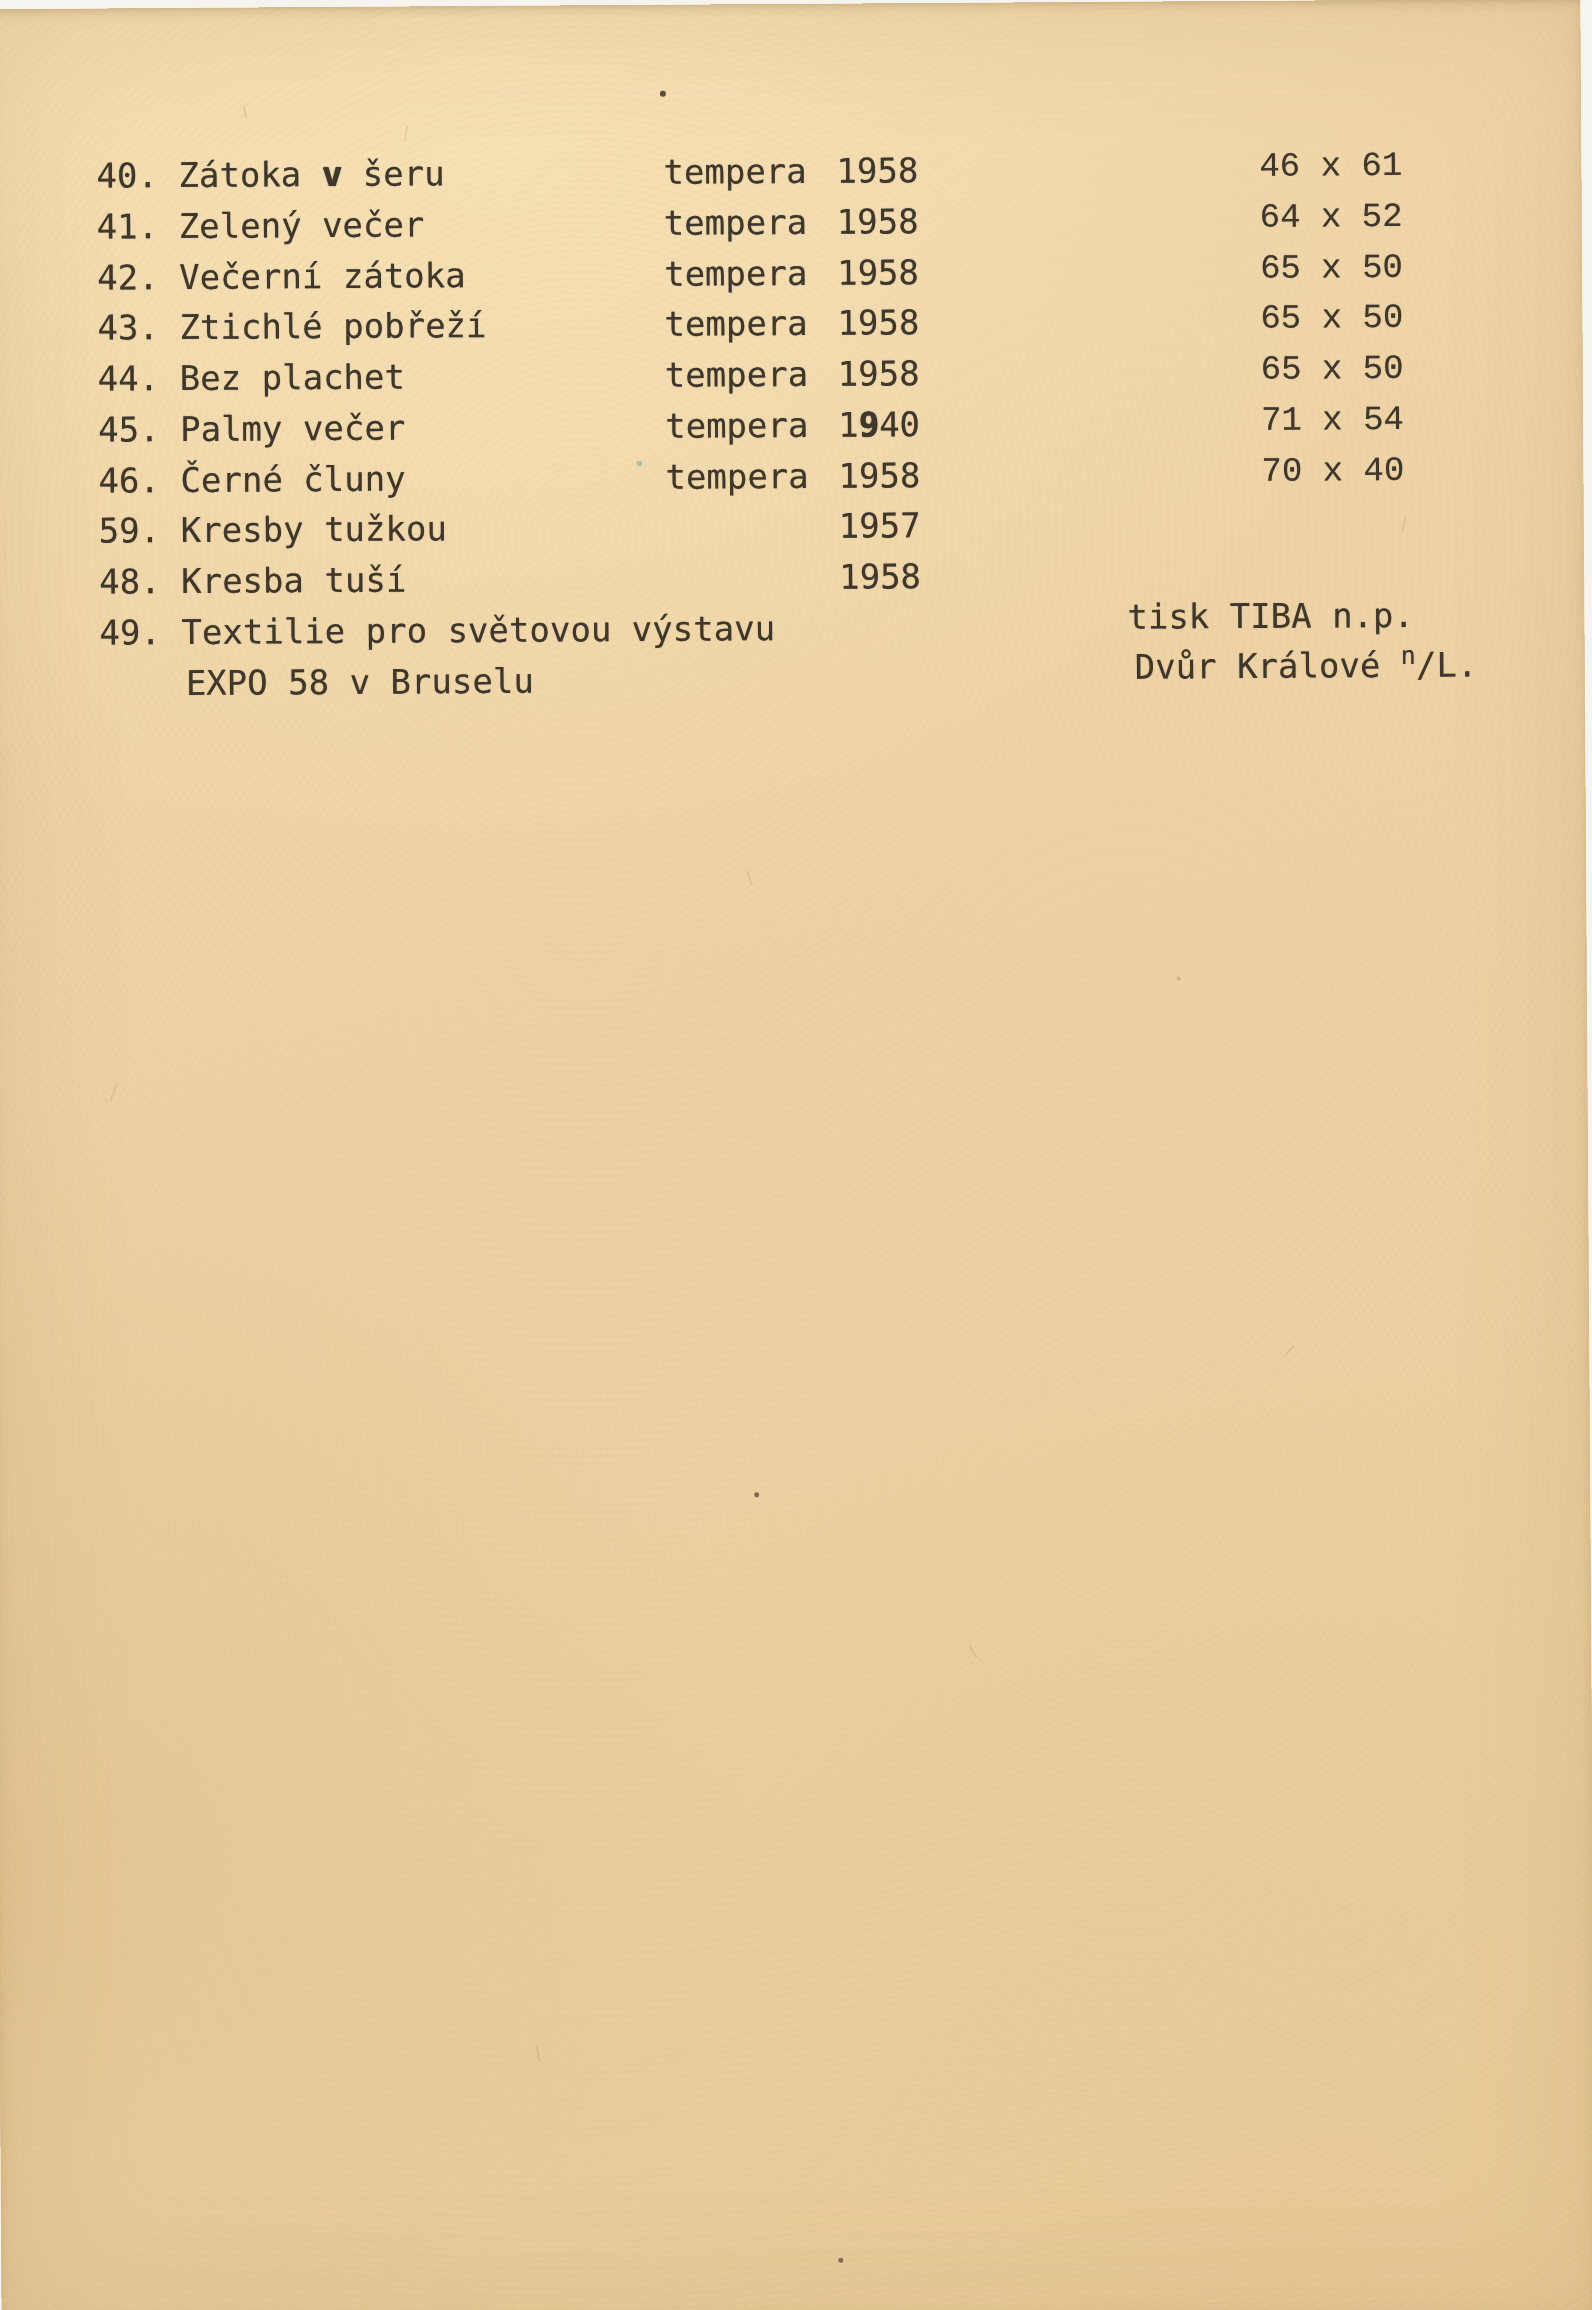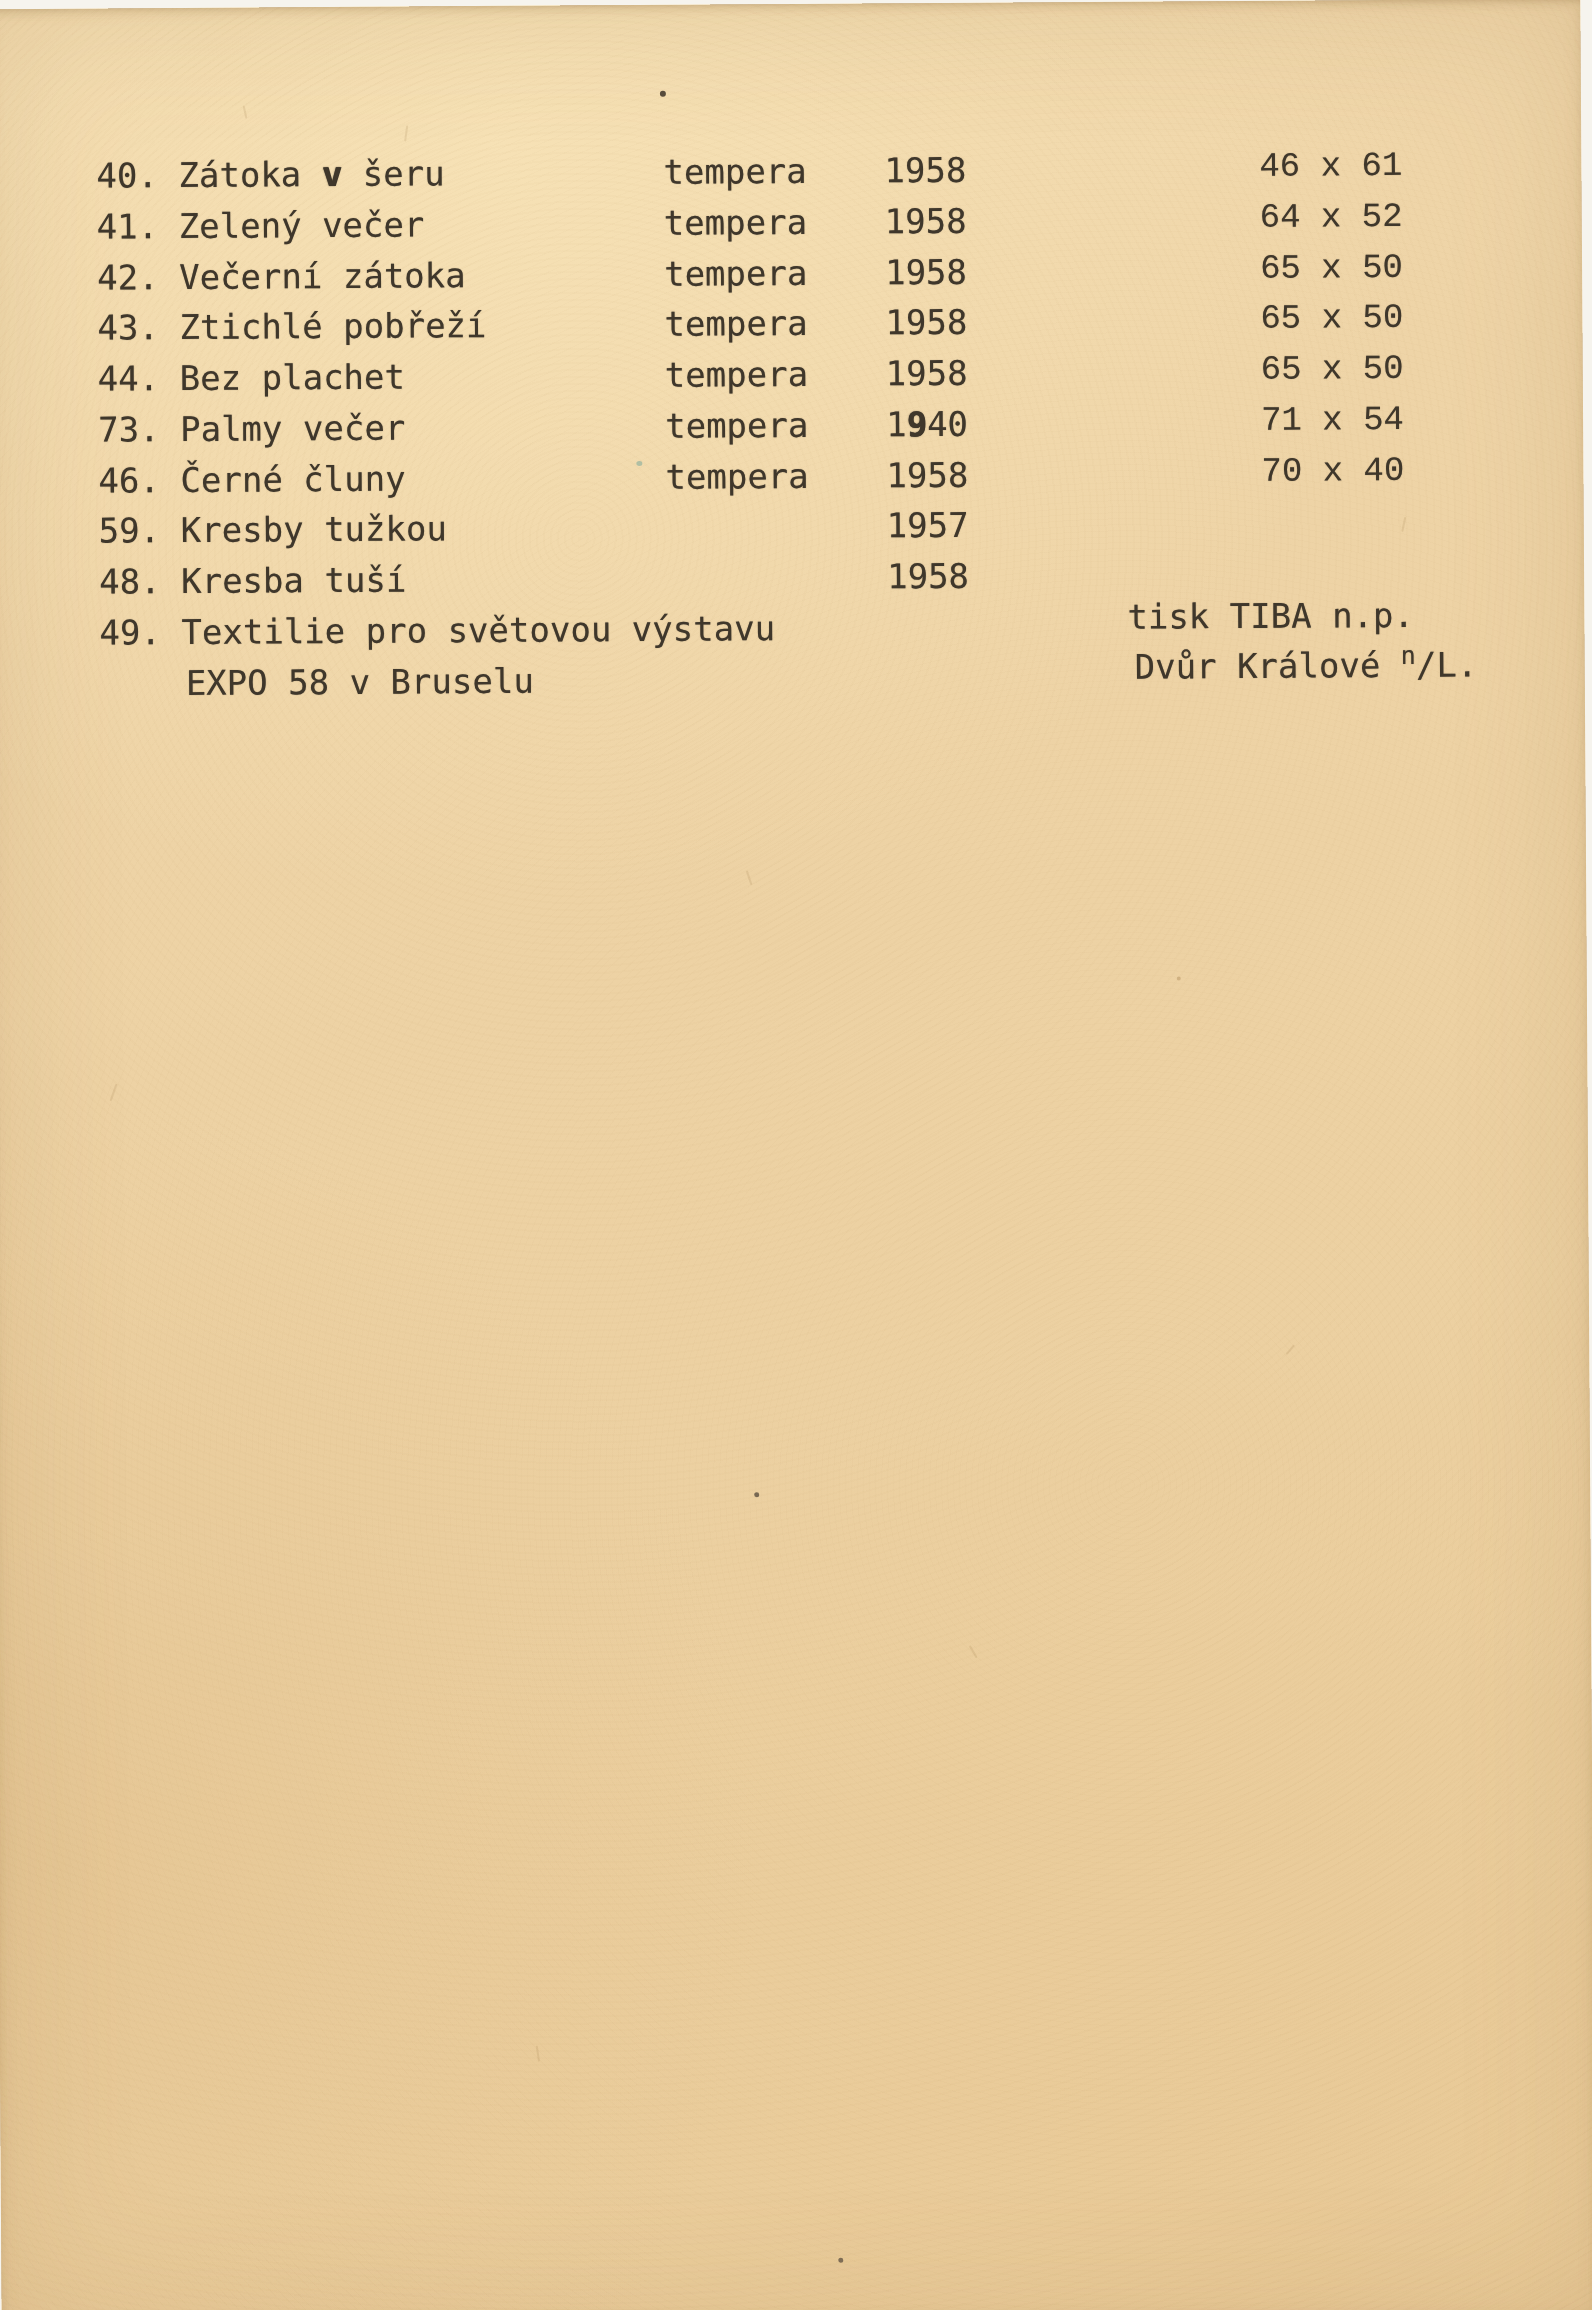--- a/index.html
+++ b/index.html
@@ -37,21 +37,21 @@
   .row {
     position: absolute;
     left: 0; width: 1592px; height: 51px;
     font-size: 34px;
     white-space: pre;
   }
   .cell { position: absolute; top: 0; }
   .c-num   { left: 109px; }
   .c-title { left: 191px; }
   .c-med   { left: 676px; }
-  .c-year  { left: 849px; margin-left: 48px; }
+  .c-year  { left: 849px; }
   .c-size  { left: 1272px; font-family: Liberation Mono, monospace; }
   .overstrike {
     font-weight: bold;
     text-shadow: 0.7px 0 0 currentColor, 0 0 1.5px rgba(63,55,43,0.8);
   }
   .note-line {
     position: absolute;
     font-size: 34px;
     white-space: pre;
   }
@@ -103,21 +103,21 @@
 
     <div class="row ink" style="top:350px">
       <span class="cell c-num">44.</span>
       <span class="cell c-title">Bez plachet</span>
       <span class="cell c-med">tempera</span>
       <span class="cell c-year">1958</span>
       <span class="cell c-size">65 x 50</span>
     </div>
 
     <div class="row ink" style="top:401px">
-      <span class="cell c-num">73.</span>
+      <span class="cell c-num">45.</span>
       <span class="cell c-title">Palmy večer</span>
       <span class="cell c-med">tempera</span>
       <span class="cell c-year"><span>1</span><span class="overstrike">9</span><span>40</span></span>
       <span class="cell c-size">71 x 54</span>
     </div>
 
     <div class="row ink" style="top:452px">
       <span class="cell c-num">46.</span>
       <span class="cell c-title">Černé čluny</span>
       <span class="cell c-med">tempera</span>

